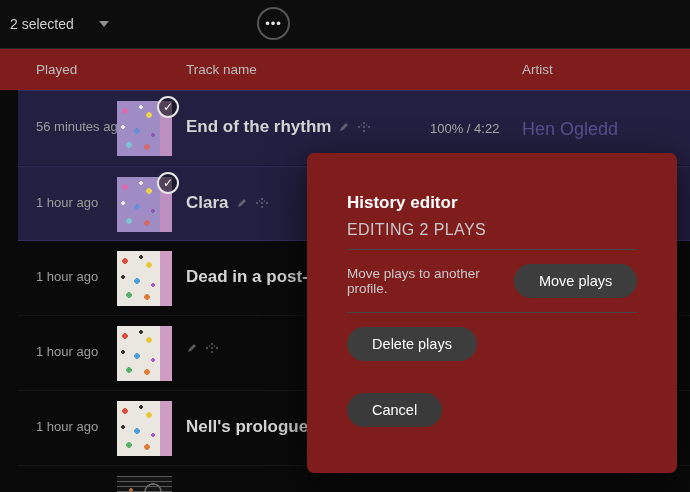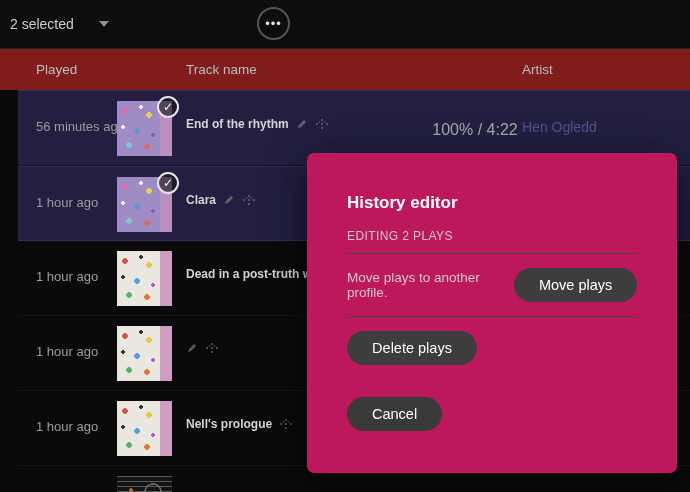--- a/index.html
+++ b/index.html
@@ -66,30 +66,30 @@
   }
   .art-waves {
     background:
       radial-gradient(circle 9px at 36px 16px, transparent 7px, #6a6a6a 7.5px 8.5px, transparent 9px),
       radial-gradient(circle 2px at 14px 14px, #b06a3a 90%, transparent),
       repeating-linear-gradient(0deg, #141414 0 4px, #5a5a5a 4px 5px),
       #141414;
   }
   .check { position:absolute; top:-5px; right:-7px; width:22px; height:22px; border-radius:50%; background:rgba(25,25,30,.65); border:2px solid #e6e6e6; color:#fff; display:flex; align-items:center; justify-content:center; font-size:12px; }
   .track { position:absolute; left:168px; top:26px; display:flex; align-items:center; gap:7px; }
-  .track-name { font-size:12px; font-weight:700; color:#d4d4d4; white-space:nowrap; }
+  .track-name { font-size:17px; font-weight:700; color:#d4d4d4; white-space:nowrap; }
   .mini-icon { opacity:.55; display:inline-flex; }
-  .progress { position:absolute; left:412px; top:30px; width:90px; text-align:center; font-size:16px; color:#a9a9a9; }
-  .artist { position:absolute; left:504px; top:28px; font-size:14px; color:#55518f; cursor:pointer; }
-
-  
-  .modal { position:absolute; left:307px; top:153px; width:370px; height:320px; background:#be185d; border-radius:7px; box-shadow:0 12px 40px rgba(0,0,0,.65); z-index:5; }
+  .progress { position:absolute; left:412px; top:30px; width:90px; text-align:left; font-size:13px; color:#a9a9a9; }
+  .artist { position:absolute; left:504px; top:28px; font-size:18px; color:#55518f; cursor:pointer; }
+
+  
+  .modal { position:absolute; left:307px; top:153px; width:370px; height:320px; background:#7f1d1d; border-radius:7px; box-shadow:0 12px 40px rgba(0,0,0,.65); z-index:5; }
   .modal-inner { padding:40px 40px 0 40px; }
   .modal-title { font-size:17px; font-weight:700; color:#ffffff; }
-  .modal-sub { margin-top:16px; font-size:12px; color:#c9c9c9; letter-spacing:.4px; }
+  .modal-sub { margin-top:8px; font-size:16px; color:#c9c9c9; letter-spacing:.4px; }
   .m-divider { height:1px; background:#454545; margin-top:10px; }
   .m-row { display:flex; align-items:center; justify-content:space-between; padding:14px 0; }
   .m-label { font-size:13.5px; color:#c9c9c9; }
   .pill-btn { background:#3d3d3d; border:none; border-radius:18px; color:#fff; font-size:14.5px; font-family:inherit; padding:9px 0; width:130px; text-align:center; cursor:pointer; }
   .cancel-btn { width:auto; padding:9px 25px; margin-top:18px; background:#3a3a3a; }
 
   svg { display:block; }
 </style>
 </head>
 <body>

